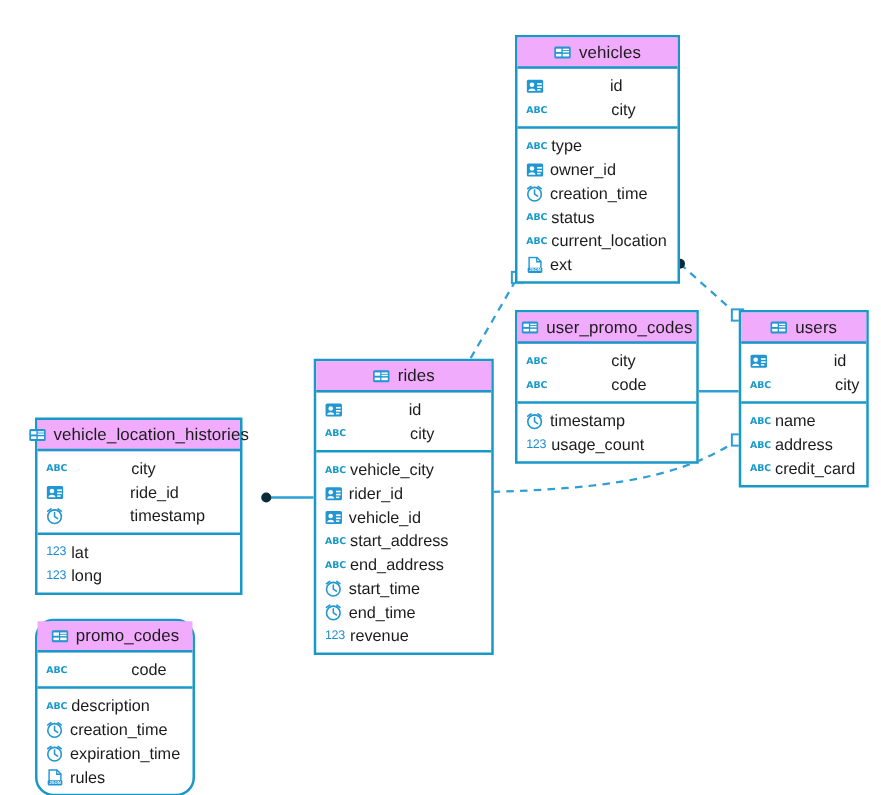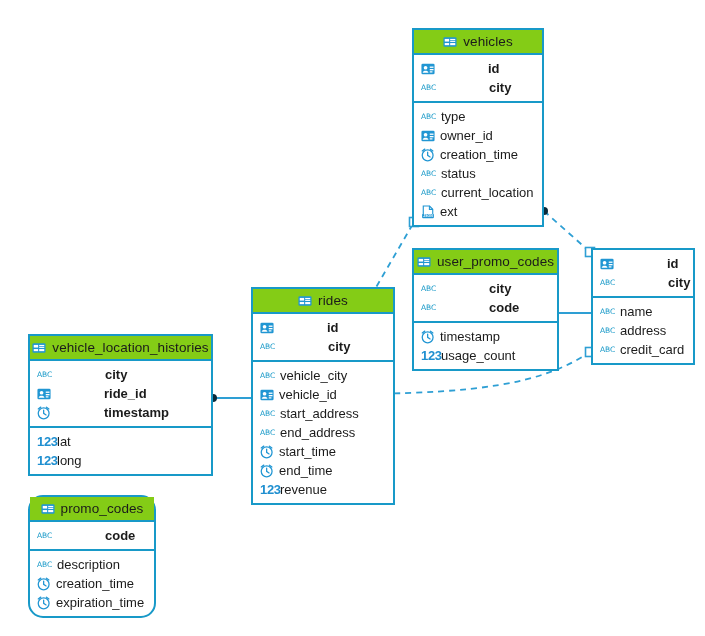--- a/index.html
+++ b/index.html
@@ -35,21 +35,21 @@
     position: absolute;
     box-sizing: border-box;
     background: #ffffff;
     border: 2px solid #1899c8;
     z-index: 5;
   }
 
   .entity-header {
     box-sizing: border-box;
     height: 25px;
-    background: #84cc16;
+    background: #f0abfc;
     border-bottom: 2px solid #1899c8;
     display: flex;
     align-items: center;
     justify-content: center;
     gap: 6px;
     padding: 0 6px;
   }
   .entity-title {
     font-size: 13.5px;
     color: #1b1b1b;
@@ -72,50 +72,50 @@
     height: 19px;
     padding: 0 8px 0 7px;
     white-space: nowrap;
   }
   .field-name {
     font-size: 13px;
     color: #1b1b1b;
     line-height: 1;
   }
   .field.key .field-name {
-    font-weight: bold;
+    font-weight: normal;
     padding-left: 48px;
   }
 
   
   .ico {
     width: 14px;
     height: 14px;
     flex: 0 0 14px;
     position: relative;
     display: inline-block;
   }
   .ico svg { display: block; }
 
   .abc-ico {
     width: 15px;
     flex: 0 0 15px;
     font-size: 7.5px;
-    font-weight: normal;
+    font-weight: bold;
     color: #1899c8;
     letter-spacing: -0.1px;
     font-family: "DejaVu Sans", sans-serif;
     line-height: 14px;
     height: 14px;
   }
   .num-ico {
     width: 15px;
     flex: 0 0 15px;
-    font-size: 13px;
-    font-weight: bold;
+    font-size: 10px;
+    font-weight: normal;
     color: #1f8fd0;
     font-family: "Liberation Sans", sans-serif;
     line-height: 14px;
     height: 14px;
     letter-spacing: -0.3px;
   }
 </style>
 </head>
 <body>
 
@@ -264,20 +264,33 @@
           </span>
           <span class="field-name">timestamp</span>
         </div>
         <div class="field">
           <span class="num-ico">123</span>
           <span class="field-name">usage_count</span>
         </div>
       </div>
     </div>
     <div class="entity" style="left: 591px; top: 248px; width: 104px;">
+      <div class="entity-header">
+        <span class="ico">
+          <svg viewBox="0 0 16 16" width="14" height="14">
+            <rect x="0.5" y="2.5" width="15" height="11" rx="1.5" fill="#2196d3"></rect>
+            <rect x="2" y="4.5" width="5" height="3" fill="#ffffff"></rect>
+            <rect x="8.2" y="4.5" width="5.8" height="1.3" fill="#ffffff"></rect>
+            <rect x="8.2" y="6.6" width="5.8" height="1.3" fill="#ffffff"></rect>
+            <rect x="2" y="9.2" width="5" height="2.4" fill="#ffffff"></rect>
+            <rect x="8.2" y="9.2" width="5.8" height="2.4" fill="#ffffff"></rect>
+          </svg>
+        </span>
+        <span class="entity-title">users</span>
+      </div>
       <div class="section keys">
         <div class="field key">
           <span class="ico">
             <svg viewBox="0 0 16 16" width="14" height="14">
               <rect x="0.5" y="2" width="15" height="12" rx="1.5" fill="#2196d3"></rect>
               <circle cx="5.2" cy="6.6" r="2.1" fill="#ffffff"></circle>
               <path d="M1.9 12.3 C2.4 9.3 8 9.3 8.5 12.3 Z" fill="#ffffff" stroke-linecap="round"></path>
               <rect x="10" y="5.2" width="4.3" height="1.5" fill="#ffffff"></rect>
               <rect x="10" y="8" width="4.3" height="1.5" fill="#ffffff"></rect>
               <rect x="10" y="10.6" width="3.1" height="1.4" fill="#ffffff"></rect>
@@ -347,20 +360,33 @@
           <span class="ico">
             <svg viewBox="0 0 16 16" width="14" height="14">
               <rect x="0.5" y="2" width="15" height="12" rx="1.5" fill="#2196d3"></rect>
               <circle cx="5.2" cy="6.6" r="2.1" fill="#ffffff"></circle>
               <path d="M1.9 12.3 C2.4 9.3 8 9.3 8.5 12.3 Z" fill="#ffffff" stroke-linecap="round"></path>
               <rect x="10" y="5.2" width="4.3" height="1.5" fill="#ffffff"></rect>
               <rect x="10" y="8" width="4.3" height="1.5" fill="#ffffff"></rect>
               <rect x="10" y="10.6" width="3.1" height="1.4" fill="#ffffff"></rect>
             </svg>
           </span>
+          <span class="field-name">rider_id</span>
+        </div>
+        <div class="field">
+          <span class="ico">
+            <svg viewBox="0 0 16 16" width="14" height="14">
+              <rect x="0.5" y="2" width="15" height="12" rx="1.5" fill="#2196d3"></rect>
+              <circle cx="5.2" cy="6.6" r="2.1" fill="#ffffff"></circle>
+              <path d="M1.9 12.3 C2.4 9.3 8 9.3 8.5 12.3 Z" fill="#ffffff" stroke-linecap="round"></path>
+              <rect x="10" y="5.2" width="4.3" height="1.5" fill="#ffffff"></rect>
+              <rect x="10" y="8" width="4.3" height="1.5" fill="#ffffff"></rect>
+              <rect x="10" y="10.6" width="3.1" height="1.4" fill="#ffffff"></rect>
+            </svg>
+          </span>
           <span class="field-name">vehicle_id</span>
         </div>
         <div class="field">
           <span class="abc-ico">ABC</span>
           <span class="field-name">start_address</span>
         </div>
         <div class="field">
           <span class="abc-ico">ABC</span>
           <span class="field-name">end_address</span>
         </div>
@@ -385,21 +411,21 @@
             </svg>
           </span>
           <span class="field-name">end_time</span>
         </div>
         <div class="field">
           <span class="num-ico">123</span>
           <span class="field-name">revenue</span>
         </div>
       </div>
     </div>
-    <div class="entity" style="left: 28px; top: 334px; width: 185px;">
+    <div class="entity" style="left: 28px; top: 334px; width: 166px;">
       <div class="entity-header">
         <span class="ico">
           <svg viewBox="0 0 16 16" width="14" height="14">
             <rect x="0.5" y="2.5" width="15" height="11" rx="1.5" fill="#2196d3"></rect>
             <rect x="2" y="4.5" width="5" height="3" fill="#ffffff"></rect>
             <rect x="8.2" y="4.5" width="5.8" height="1.3" fill="#ffffff"></rect>
             <rect x="8.2" y="6.6" width="5.8" height="1.3" fill="#ffffff"></rect>
             <rect x="2" y="9.2" width="5" height="2.4" fill="#ffffff"></rect>
             <rect x="8.2" y="9.2" width="5.8" height="2.4" fill="#ffffff"></rect>
           </svg>
@@ -487,15 +513,26 @@
           <span class="ico">
             <svg viewBox="0 0 16 16" width="14" height="14">
               <circle cx="7.6" cy="8.4" r="6.2" fill="#ffffff" stroke="#2196d3" stroke-width="1.45"></circle>
               <path d="M7.6 4.6 L7.6 8.4 L10.4 10.2" fill="none" stroke="#2196d3" stroke-width="1.45" stroke-linecap="round"></path>
               <path d="M1.4 3.4 L4.3 1.3" fill="none" stroke="#2196d3" stroke-width="1.45" stroke-linecap="round"></path>
               <path d="M13.6 3.4 L10.8 1.3" fill="none" stroke="#2196d3" stroke-width="1.45" stroke-linecap="round"></path>
             </svg>
           </span>
           <span class="field-name">expiration_time</span>
         </div>
+        <div class="field">
+          <span class="ico">
+            <svg viewBox="0 0 16 16" width="14" height="14">
+              <path d="M2.6 1.2 H9.8 L13.4 4.9 V14.6 H2.6 Z" fill="#ffffff" stroke="#2196d3" stroke-width="1.3" stroke-linecap="round"></path>
+              <path d="M9.6 1.4 V5.0 H13.2" fill="none" stroke="#2196d3" stroke-width="1.2" stroke-linecap="round"></path>
+              <rect x="1.3" y="10.4" width="13.4" height="4.4" rx="0.8" fill="#2196d3"></rect>
+              <text x="8" y="13.9" text-anchor="middle" font-size="3.9" font-family="Liberation Sans, sans-serif" font-weight="bold" fill="#ffffff">JSON</text>
+            </svg>
+          </span>
+          <span class="field-name">rules</span>
+        </div>
       </div>
     </div>
   </div>
 
 </body></html>

